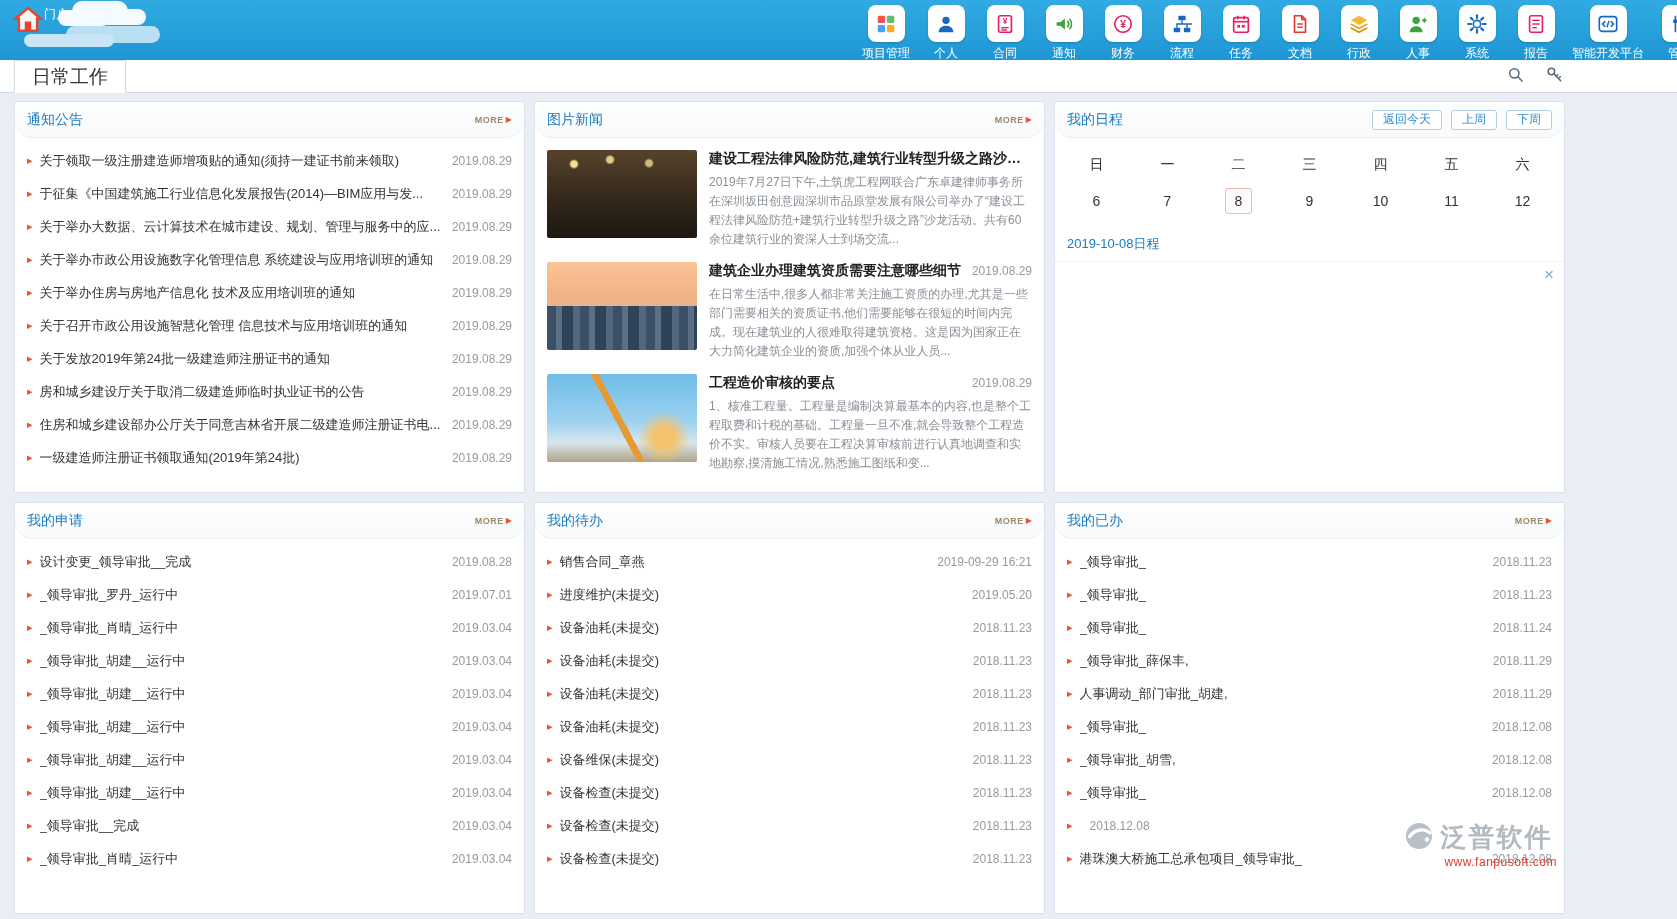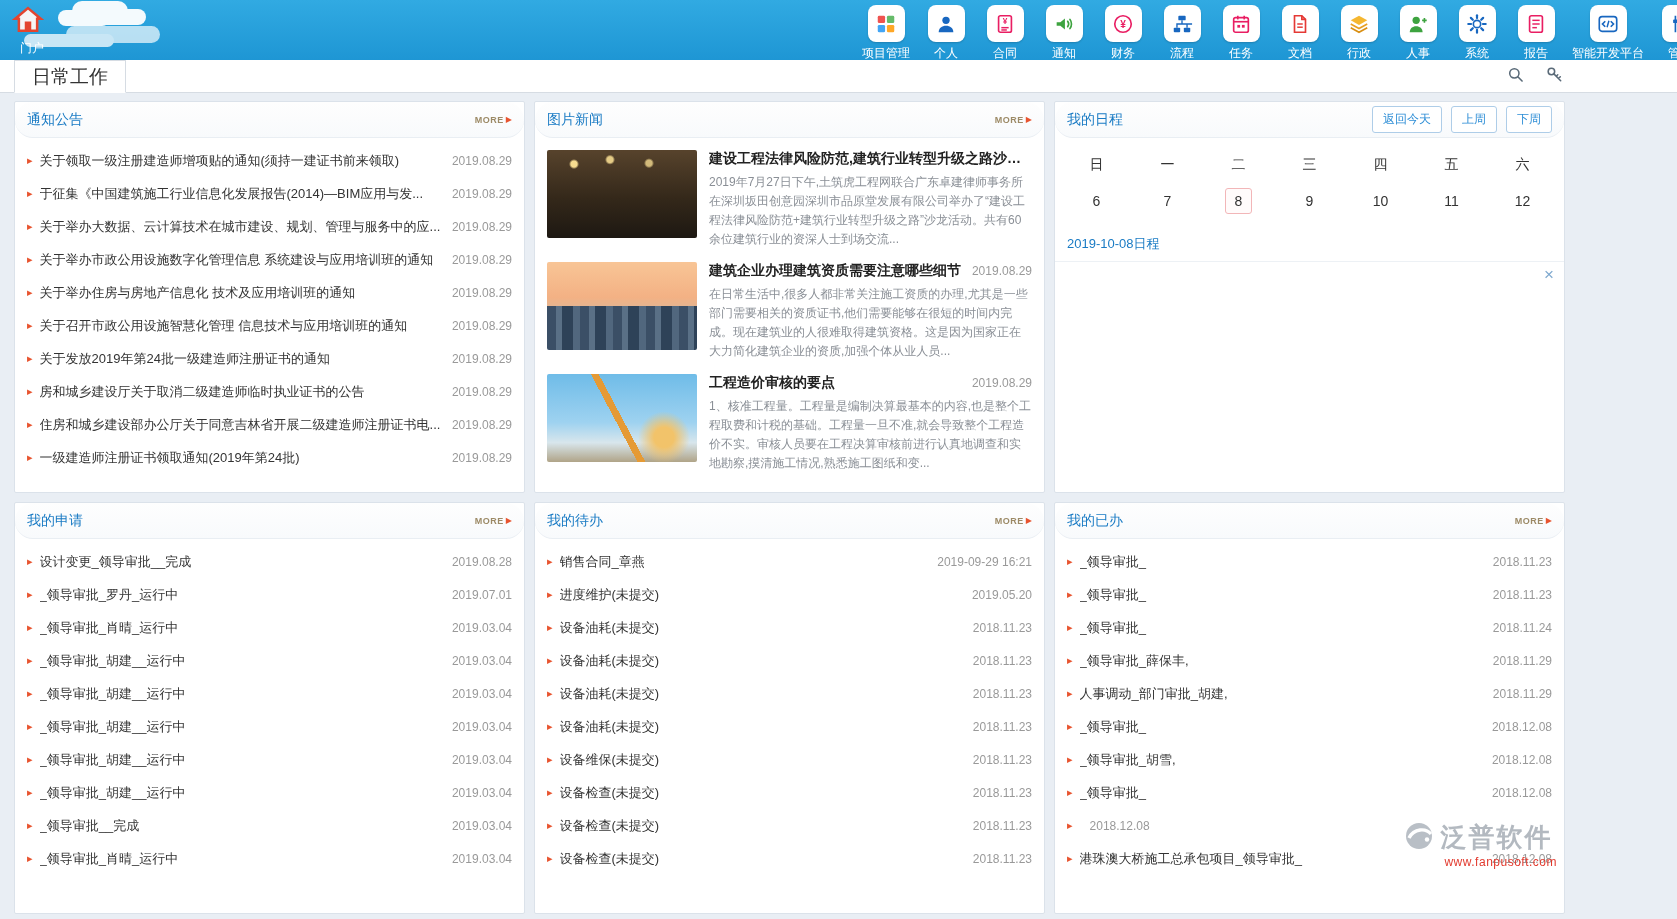--- a/index.html
+++ b/index.html
@@ -9,21 +9,21 @@
   button { font-family:inherit; }
 
   
   .topbar { position:relative; height:60px; background:linear-gradient(180deg,#31aae2,#1e96d4);
             display:flex; align-items:flex-start; overflow:hidden; }
   .cloud { position:absolute; background:#fff; border-radius:20px; }
   .cloud.c1 { left:58px; top:10px; width:52px; height:16px; opacity:.95;
               box-shadow:16px -7px 0 2px #fff, 36px -1px 0 0 #fff; }
   .cloud.c2 { left:24px; top:34px; width:90px; height:13px; opacity:.75;
               box-shadow:44px -6px 0 2px rgba(255,255,255,.9); }
-  .portal { position:relative; z-index:2; display:flex; flex-direction:column; align-items:flex-end;
+  .portal { position:relative; z-index:2; display:flex; flex-direction:row; align-items:flex-start;
             padding:5px 0 0 12px; cursor:pointer; }
   .portal-label { color:#fff; font-size:12px; margin-top:1px; }
   .apps { display:flex; margin-left:auto; align-items:flex-start; padding-top:5px; gap:13px; position:relative; z-index:2; }
   .app { display:flex; flex-direction:column; align-items:center; cursor:pointer; min-width:46px; }
   .app.clipped { margin-right:-26px; }
   .tile { width:37px; height:37px; background:#fff; border-radius:8px; display:flex;
           align-items:center; justify-content:center; box-shadow:0 1px 2px rgba(0,0,0,.18); }
   .app-label { color:#fff; font-size:12px; margin-top:3px; white-space:nowrap; }
 
   
@@ -78,21 +78,21 @@
   .news-title-row { display:flex; align-items:baseline; justify-content:space-between; gap:8px; }
   .news-title { flex:1 1 auto; min-width:0; font-size:14px; font-weight:bold; color:#222;
                 white-space:nowrap; overflow:hidden; text-overflow:ellipsis; }
   .news-date { flex:none; font-size:12px; color:#999; }
   .news-summary { margin-top:5px; font-size:12px; color:#8a8f96; line-height:19px;
                   display:-webkit-box; -webkit-line-clamp:4; -webkit-box-orient:vertical;
                   overflow:hidden; max-height:76px; }
 
   
   .sched-btns { display:flex; gap:9px; }
-  .sched-btn { height:27px; padding:0 10px; background:#fff; border:1px solid #aecde8; border-radius:3px;
+  .sched-btn { height:20px; padding:0 10px; background:#fff; border:1px solid #aecde8; border-radius:3px;
                color:#2e8ed6; font-size:12px; cursor:pointer; }
   .calendar { padding:4px 6px 0; }
   .cal-grid { display:grid; grid-template-columns:repeat(7,1fr); }
   .cal-cell { text-align:center; }
   .weekday { padding:14px 0 8px; font-size:14px; color:#333; }
   .date-cell { padding:6px 0 12px; font-size:14px; color:#333; cursor:pointer; }
   .date-num { display:inline-block; min-width:14px; padding:4px 9px; border:1px solid transparent; border-radius:3px; }
   .date-cell.selected .date-num { border-color:#f2b6b8; background:#fffbfb; }
   .sched-day { padding:9px 12px 8px; font-size:13px; color:#1a7bc4; border-bottom:1px solid #edf1f5; cursor:pointer; }
   .sched-close { display:flex; justify-content:flex-end; padding:4px 10px; }

